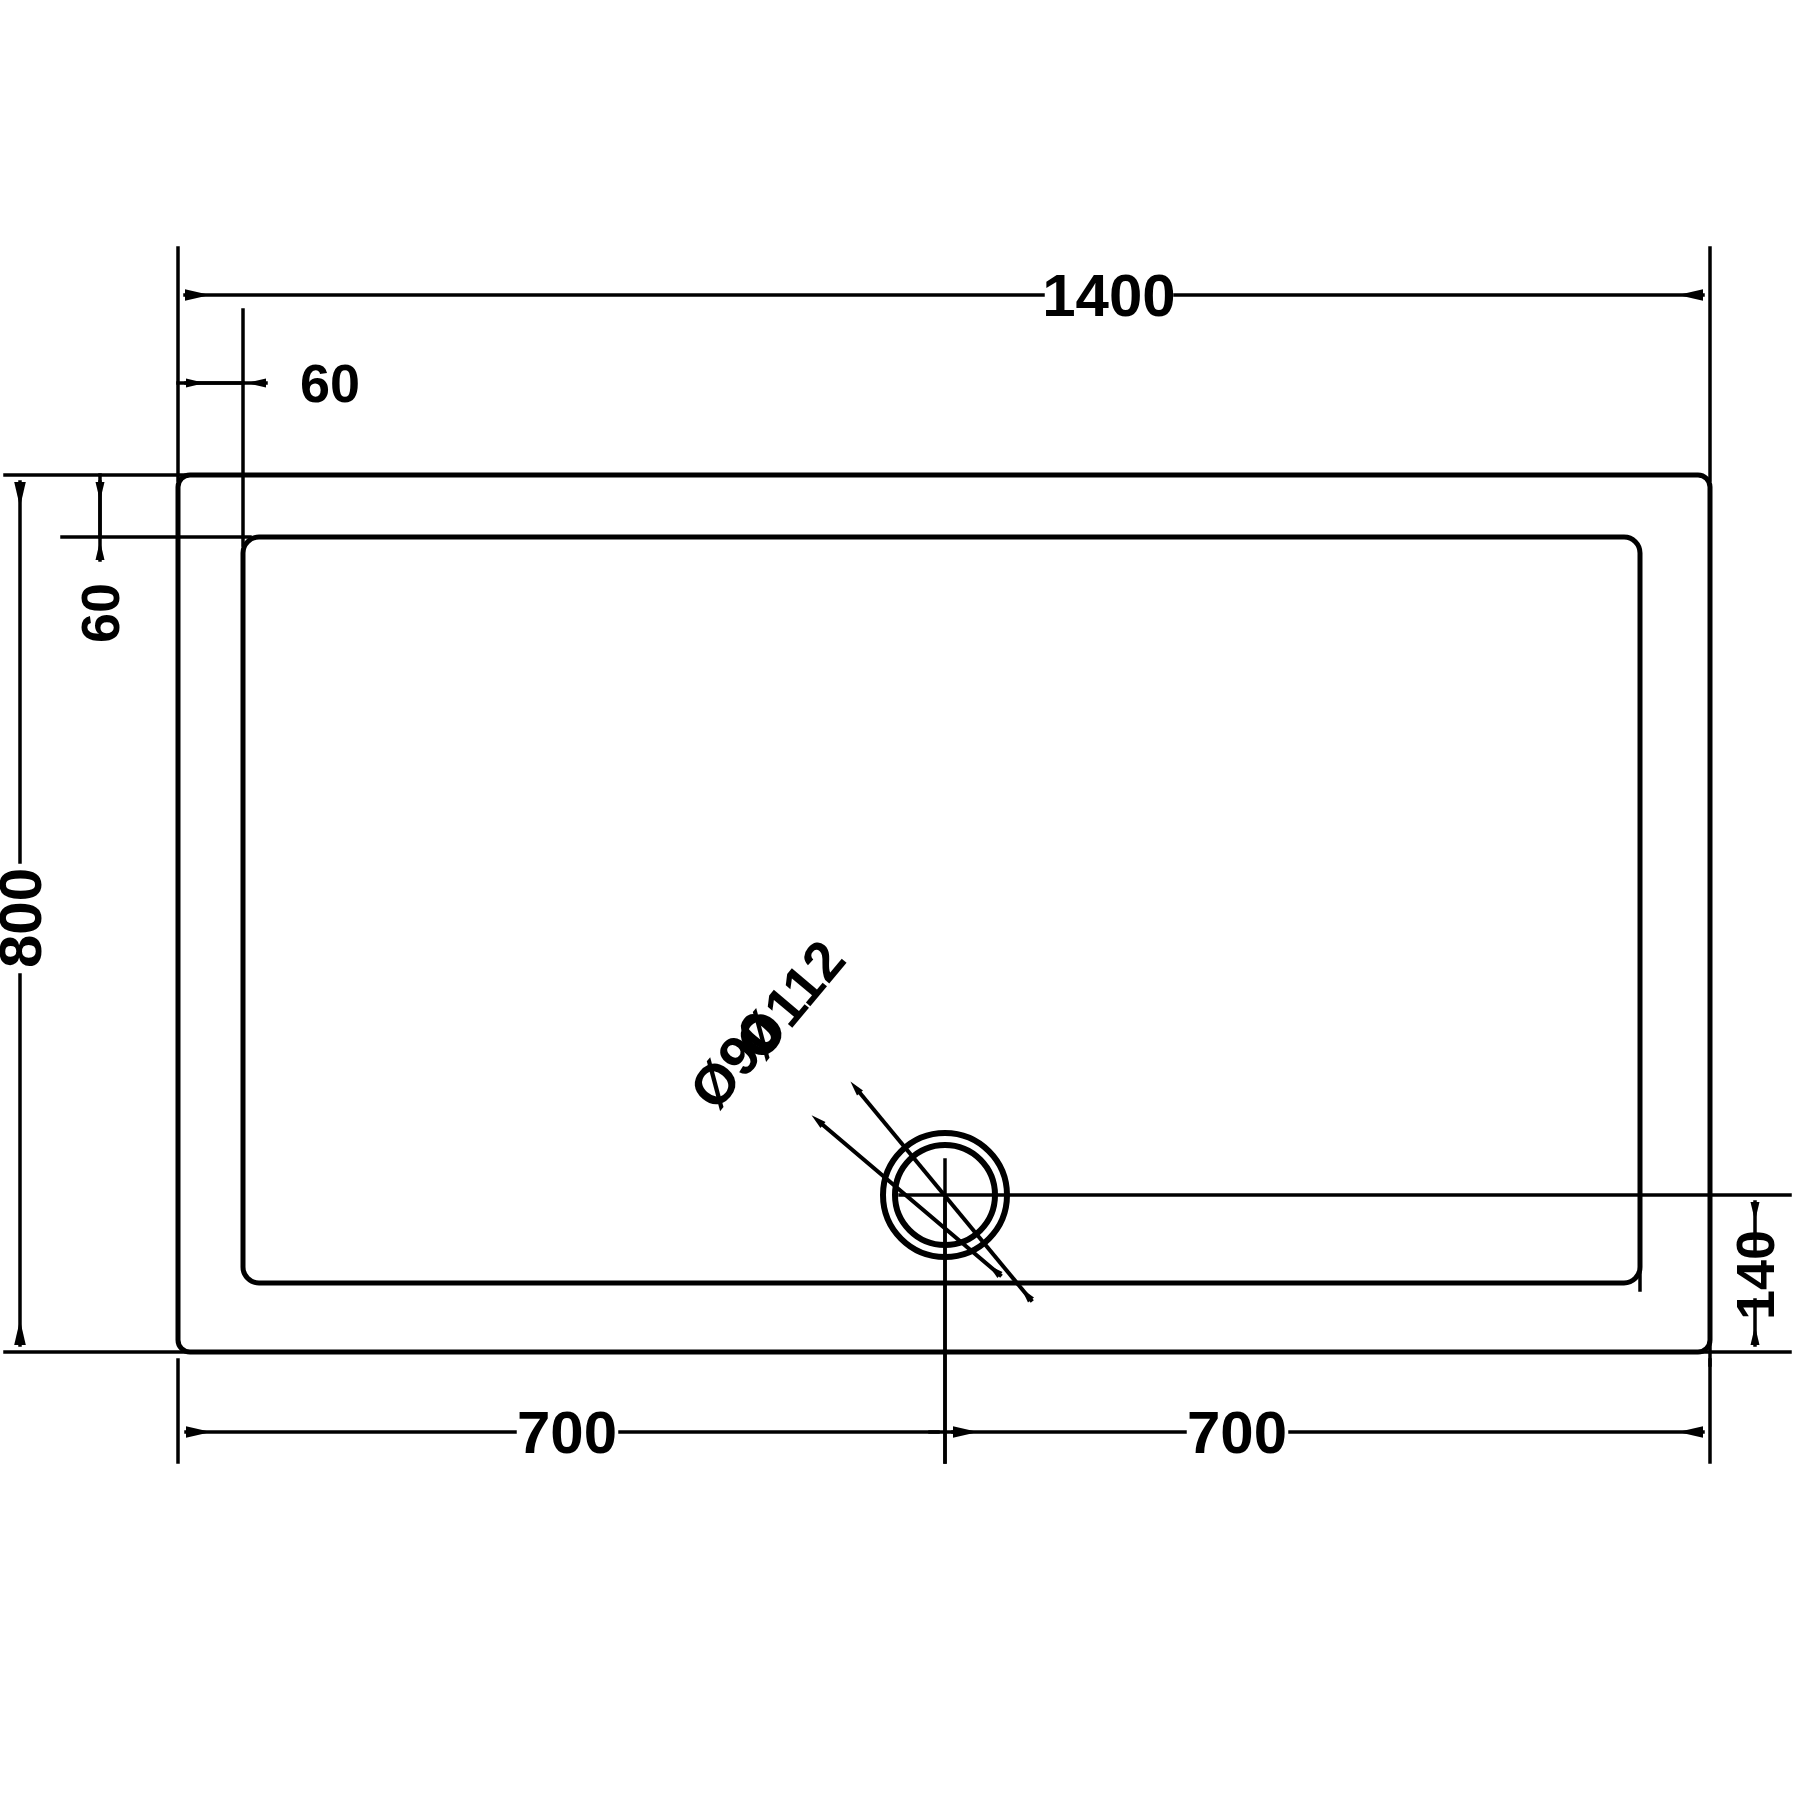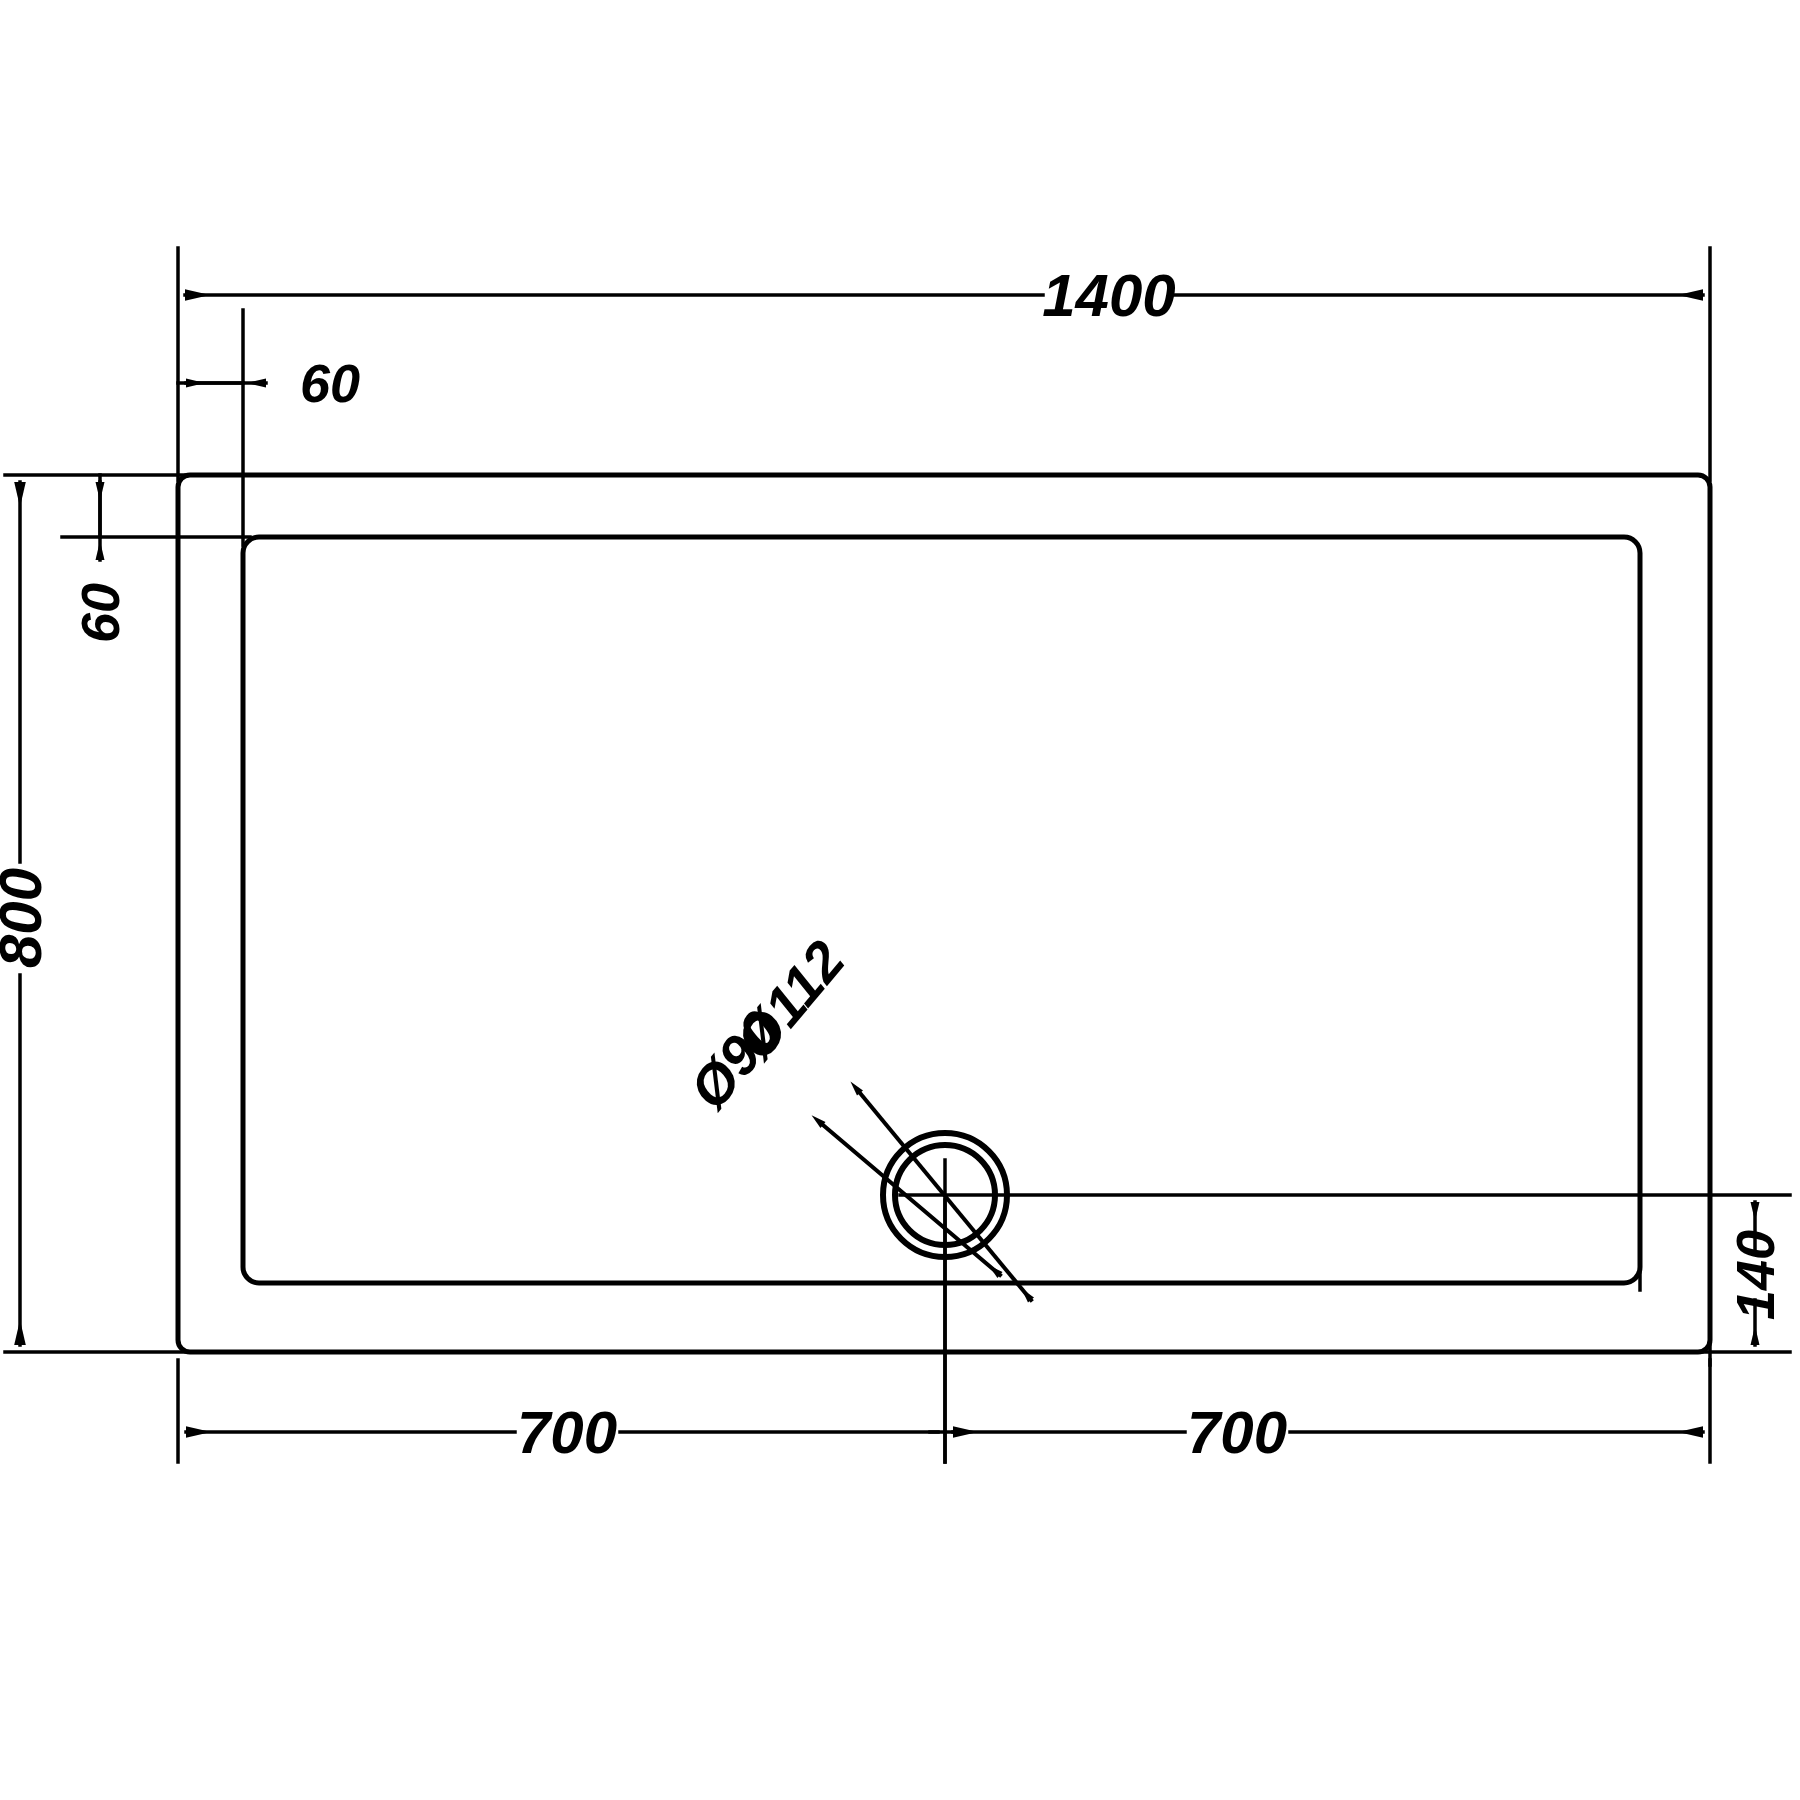--- a/index.html
+++ b/index.html
@@ -1,18 +1,18 @@
 <!DOCTYPE html>
 <html><head>
 <meta charset="utf-8">
 <style>
   html,body{margin:0;padding:0;background:#ffffff;}
   body{width:1800px;height:1800px;overflow:hidden;
        font-family:"Liberation Sans", sans-serif;}
-  #stage{position:relative;width:1800px;height:1800px;background:#ffffff;font-style:italic;}
+  #stage{position:relative;width:1800px;height:1800px;background:#ffffff;}
   svg#drawing{position:absolute;left:0;top:0;width:1800px;height:1800px;display:block;}
   .dimtext{font-family:"Liberation Sans", sans-serif;font-weight:bold;fill:#000000;}
 </style>
 </head>
 <body>
 
 <div id="stage">
   <svg id="drawing" viewBox="0 0 1800 1800">
     <defs>
       <marker id="arrR" markerWidth="26" markerHeight="16" refX="25" refY="8" orient="auto" markerUnits="userSpaceOnUse">

